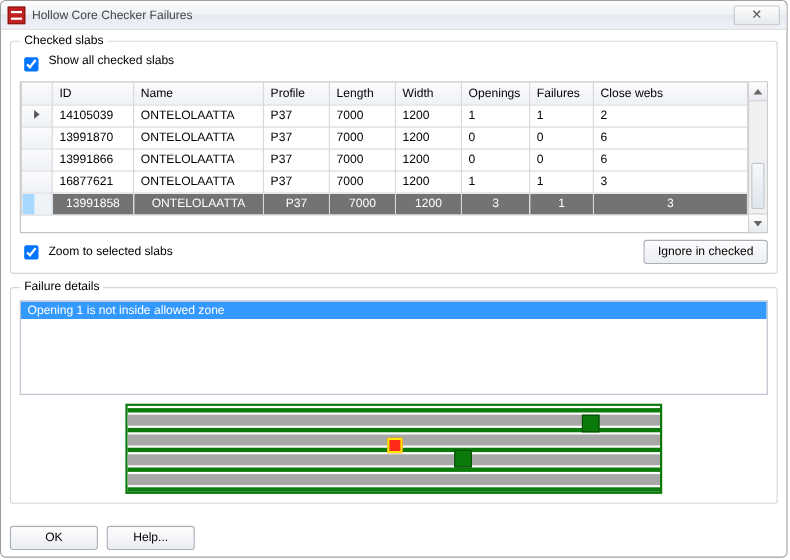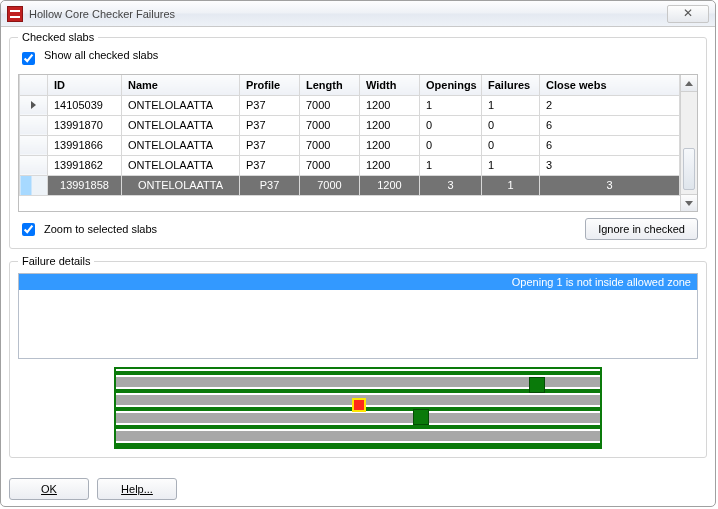--- a/index.html
+++ b/index.html
@@ -102,21 +102,21 @@
   table.grid th, table.grid td {
     border: 1px solid #d8d8d8;
     padding: 3px 6px;
     text-align: left;
     white-space: nowrap;
     overflow: hidden;
     height: 20px;
   }
   table.grid th {
     background: linear-gradient(#fbfcfd,#eef1f6);
-    font-weight: bold;
+    font-weight: normal;
     color: #000;
     border-top: none;
   }
   table.grid td.rowhead, table.grid th.rowhead {
     background: linear-gradient(#fbfcfd,#eef1f6);
     width: 28px;
     padding: 0;
     text-align: center;
   }
   tr.selected td {
@@ -175,21 +175,20 @@
   .listbox {
     border: 1px solid #b7bfcb;
     background: #fff;
     height: 86px;
     overflow: hidden;
   }
   .listbox .item {
     padding: 2px 6px;
     background: #3399ff;
     color: #fff;
-    text-align: right;
   }
   
   .diagram {
     margin: 8px auto 0 auto;
     width: 488px;
     height: 82px;
     border: 2px solid #0a7a0a;
     background: #fff;
     position: relative;
   }
@@ -200,21 +199,20 @@
   .sgreen { background:#0a7a0a; height:4px; }
   .marker {
     position:absolute; width:16px; height:16px; background:#0a7a0a; border:1px solid #044d04;
   }
   .marker.red { background:#ff2a1a; border:2px solid #ffe600; width:14px; height:14px; }
   
   .footer {
     display:flex; align-items:center;
     padding: 2px 8px 6px 8px;
     gap: 8px;
-    text-decoration: underline;
   }
 </style>
 </head>
 <body>
 
 <div class="window">
   <div class="titlebar">
     <span class="appicon"></span>
     <span class="title">Hollow Core Checker Failures</span>
     <div class="winbtn">✕</div>
@@ -286,21 +284,21 @@
                   <td>ONTELOLAATTA</td>
                   <td>P37</td>
                   <td>7000</td>
                   <td>1200</td>
                   <td>0</td>
                   <td>0</td>
                   <td>6</td>
                 </tr>
                 <tr>
                   <td class="rowhead"></td>
-                  <td>13991862</td>
+                  <td>16877621</td>
                   <td>ONTELOLAATTA</td>
                   <td>P37</td>
                   <td>7000</td>
                   <td>1200</td>
                   <td>1</td>
                   <td>1</td>
                   <td>3</td>
                 </tr>
                 <tr class="selected">
                   <td class="rowhead"></td>

